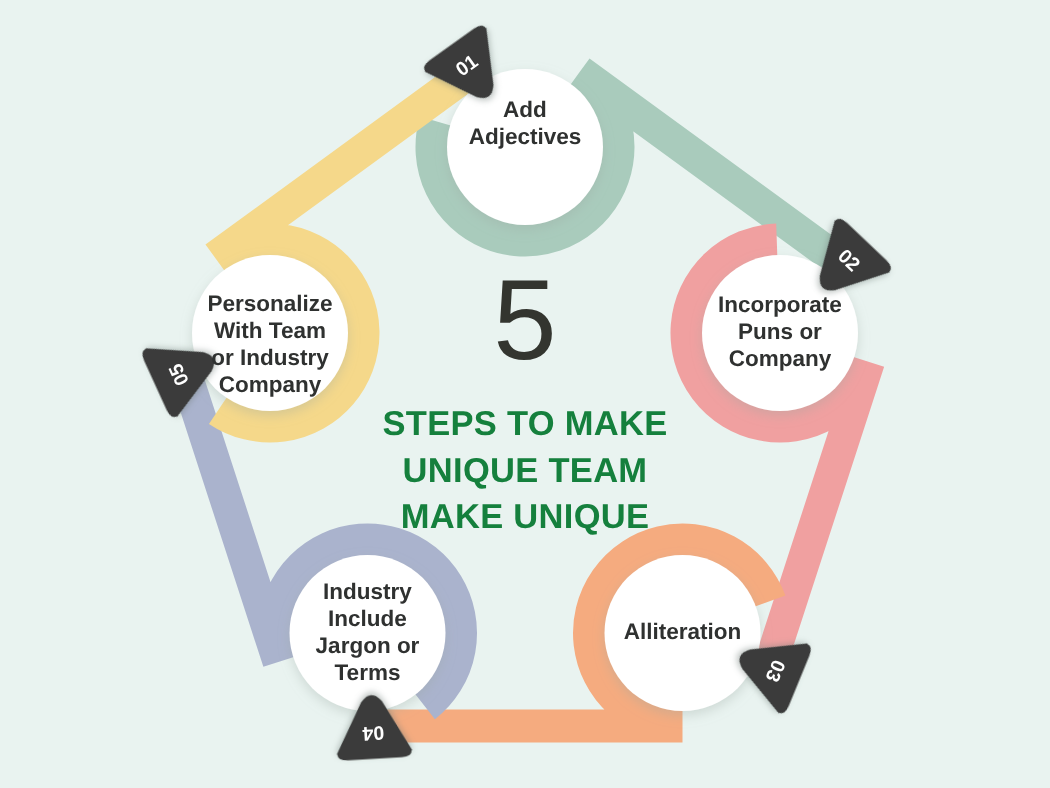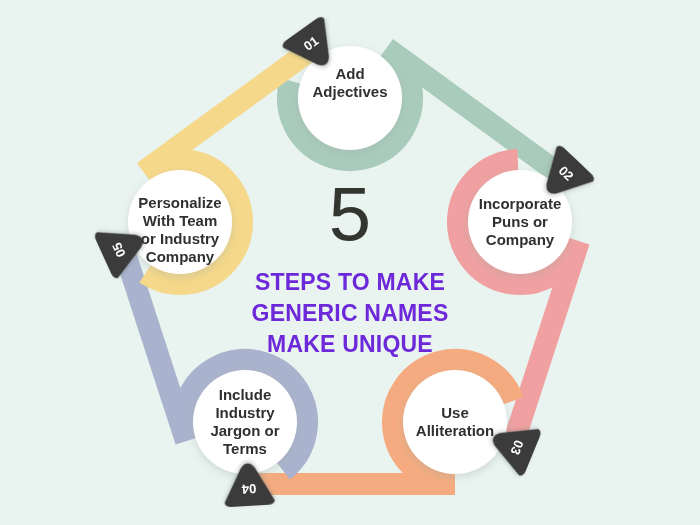--- a/index.html
+++ b/index.html
@@ -26,21 +26,21 @@
     font-weight:400;
     color:#33352f;
     letter-spacing:0px;
     font-family:"Liberation Sans", sans-serif;
   }
   .center-sub{
     margin-top:14px;
     font-size:23px;
     line-height:31px;
     font-weight:700;
-    color:#6d28d9;
+    color:#15803d;
     letter-spacing:.2px;
   }
 
   .node-label{
     position:absolute;
     width:124px;
     text-align:center;
     font-size:15px;
     line-height:18px;
     font-weight:700;
@@ -116,42 +116,41 @@
        L 7 17 Q 0 26 -7 17 Z" fill="#3b3b3b" filter="url(#badgeshadow)"></path>
           <text x="0" y="-3" text-anchor="middle" dominant-baseline="middle" class="badge-text" fill="#ffffff">05</text>
         </g>
       </g>
   </svg>
 
   <div class="center-block">
     <div class="big-number">5</div>
     <div class="center-sub">
       <div>STEPS TO MAKE</div>
-      <div>GENERIC NAMES</div>
+      <div>UNIQUE TEAM</div>
       <div>MAKE UNIQUE</div>
     </div>
   </div>
 
   <div id="node-labels">
       <div class="node-label" style="left: 350px; top: 83px; width: 120px;">
         <div>Add</div>
         <div>Adjectives</div>
       </div>
       <div class="node-label" style="left: 520px; top: 222px; width: 124px;">
         <div>Incorporate</div>
         <div>Puns or</div>
         <div>Company</div>
       </div>
       <div class="node-label" style="left: 455px; top: 422px; width: 124px;">
-        <div>Use</div>
         <div>Alliteration</div>
       </div>
       <div class="node-label" style="left: 245px; top: 422px; width: 118px;">
+        <div>Industry</div>
         <div>Include</div>
-        <div>Industry</div>
         <div>Jargon or</div>
         <div>Terms</div>
       </div>
       <div class="node-label" style="left: 180px; top: 230px; width: 124px;">
         <div>Personalize</div>
         <div>With Team</div>
         <div>or Industry</div>
         <div>Company</div>
       </div>
     </div>

